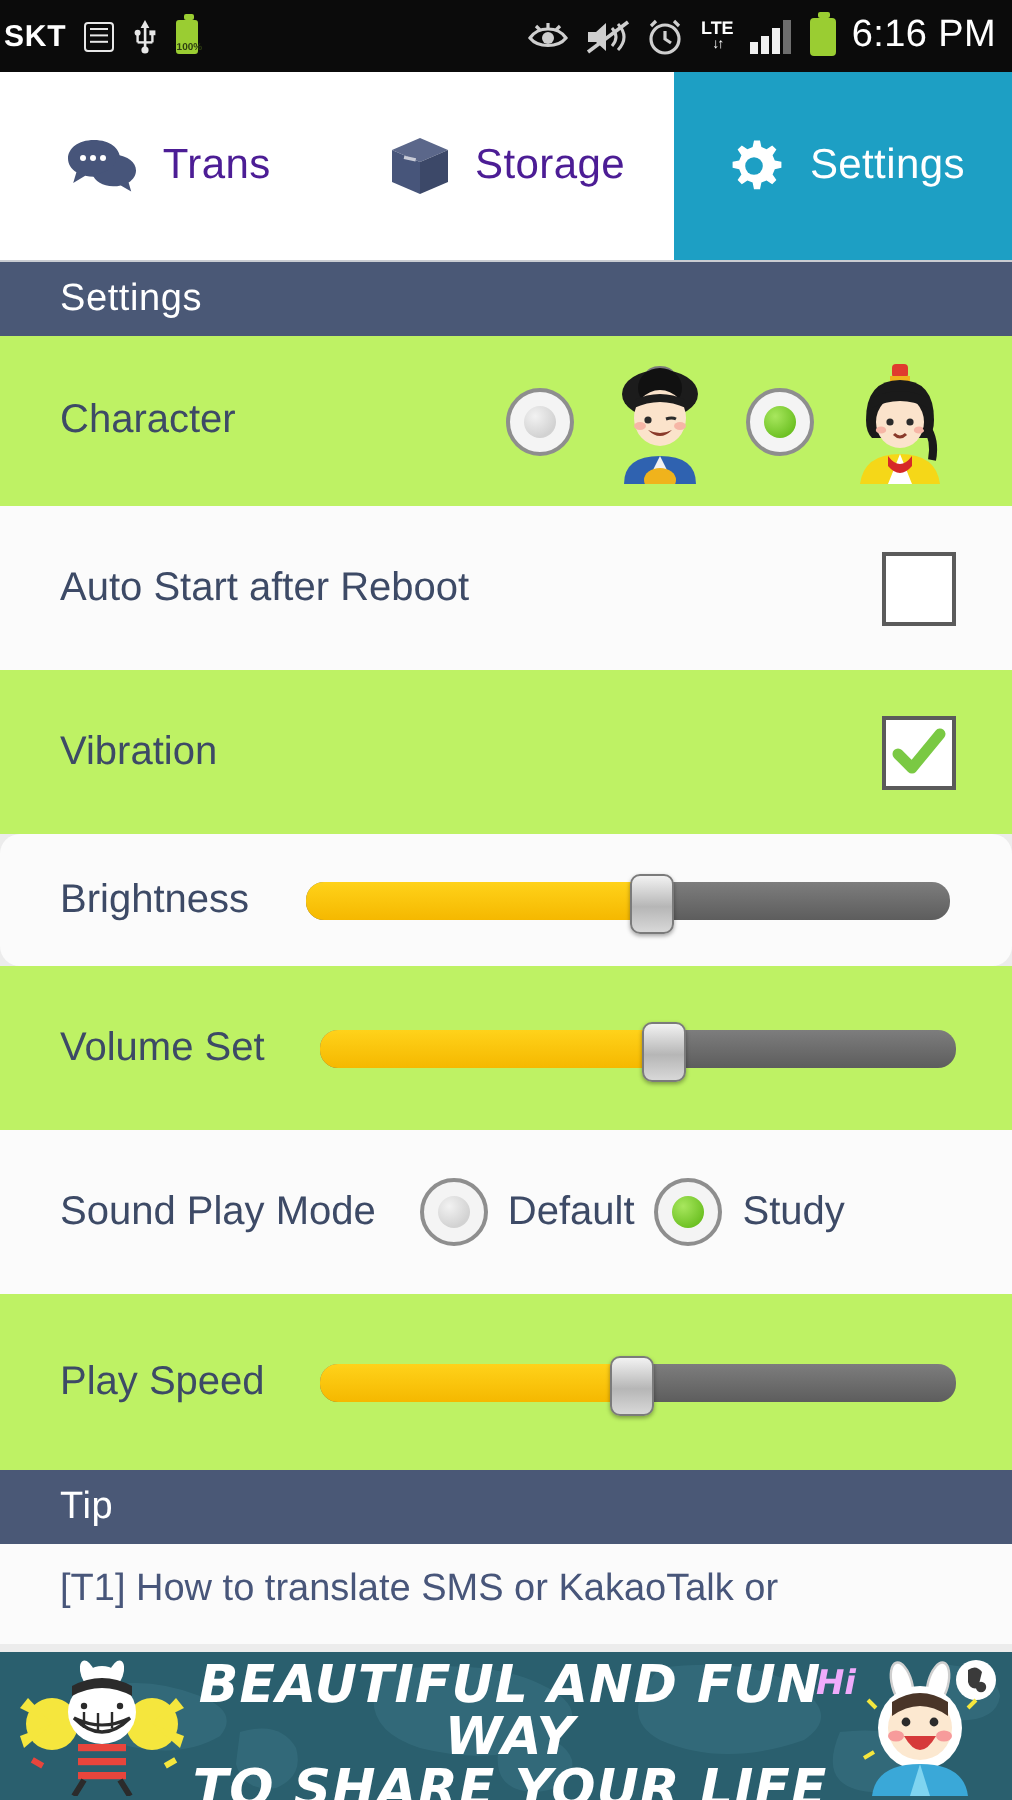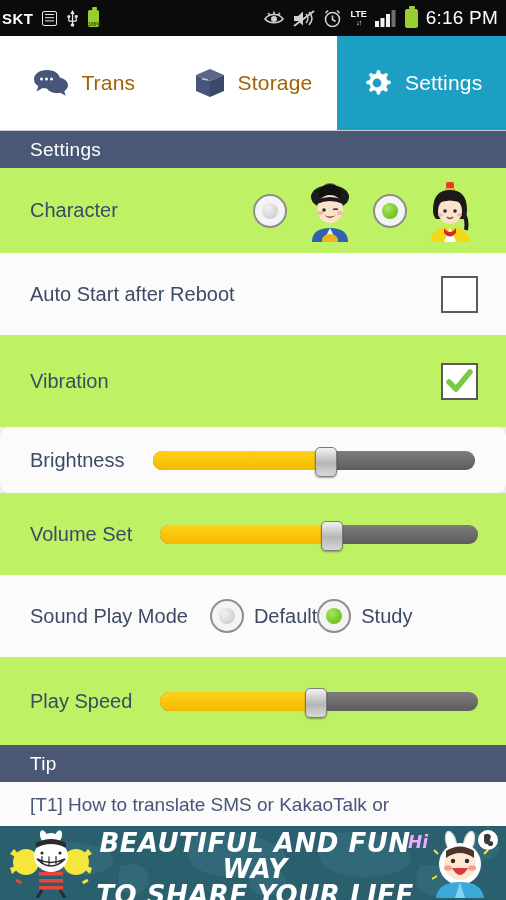--- a/index.html
+++ b/index.html
@@ -42,21 +42,21 @@
 
   .ic-batt{ width:13px;height:19px;border:1.7px solid #9acd32;border-radius:2px;
      background:#9acd32; position:relative; }
   .ic-batt::before{ content:""; position:absolute; top:-4px; left:3px; width:6px; height:3px;
      background:#9acd32; border-radius:1px; }
   .clock{ font-size:19px; font-weight:normal; letter-spacing:.2px; }
 
   
   .tabs{ height:95px; display:flex; background:#ffffff; border-bottom:1px solid #c9ccd2; }
   .tab{ flex:1; display:flex; align-items:center; justify-content:center; gap:12px;
-     color:#a16207; font-size:21px; }
+     color:#4c1d95; font-size:21px; }
   .tab.active{ background:#1d9fc4; color:#ffffff; }
   .tab .tlabel{ letter-spacing:.2px; }
   .tab svg{ display:block; }
 
   
   .sec-header{
     height:37px; background:#4a5876; color:#fff;
     display:flex; align-items:center; padding-left:30px;
     font-size:19px; letter-spacing:.3px;
   }
@@ -66,21 +66,21 @@
     display:flex; align-items:center; padding:0 28px 0 30px;
     color:#3d4a66; font-size:20px; position:relative;
   }
   .row.light{ background:#fbfbfb; }
   .row.dark{ background:#bef264; }
   .row .label{ white-space:nowrap; }
   .row .spacer{ flex:1; }
 
   .r-character{ height:85px; }
   .r-autostart{ height:82px; }
-  .r-vibration{ height:92px; }
+  .r-vibration{ height:82px; }
   .r-brightness{ height:66px;border-radius:10px; }
   .r-volume{ height:82px; }
   .r-soundmode{ height:82px; }
   .r-playspeed{ height:88px; }
 
   
   .radio{ width:34px;height:34px;border-radius:50%; border:2px solid #8e8e8e;
      background:#f4f4f4; display:flex; align-items:center; justify-content:center; flex:0 0 auto; }
   .radio .dot{ width:16px;height:16px;border-radius:50%;
      background:radial-gradient(circle at 35% 32%, #f2f2f2, #d2d2d2 70%); }
@@ -107,21 +107,21 @@
     position:absolute; left:0; top:4px; height:19px; border-radius:9px 3px 3px 9px;
     background:linear-gradient(#ffd21a,#f5b800);
   }
   .slider .thumb{
     position:absolute; top:0; width:22px; height:30px; border-radius:5px;
     background:linear-gradient(#f2f2f2,#b6b6b6 55%,#d8d8d8);
     border:1px solid #7b7b7b; transform:translateX(-50%);
     box-shadow:0 1px 2px rgba(0,0,0,.35);
   }
 
-  .mode-group{ display:flex; margin-left:22px; }
+  .mode-group{ display:flex; gap:10px; margin-left:22px; }
   .mode-item{ display:flex; align-items:center; gap:10px; }
   .mode-item .mlabel{ font-size:20px; color:#3d4a66; }
 
   
   .tip-text{ background:#fbfbfb; color:#48567a; font-size:19px;
      padding:12px 0 12px 30px; height:50px; }
 
   
   .ad{
     position:absolute; left:0; bottom:0; width:506px; height:74px;

